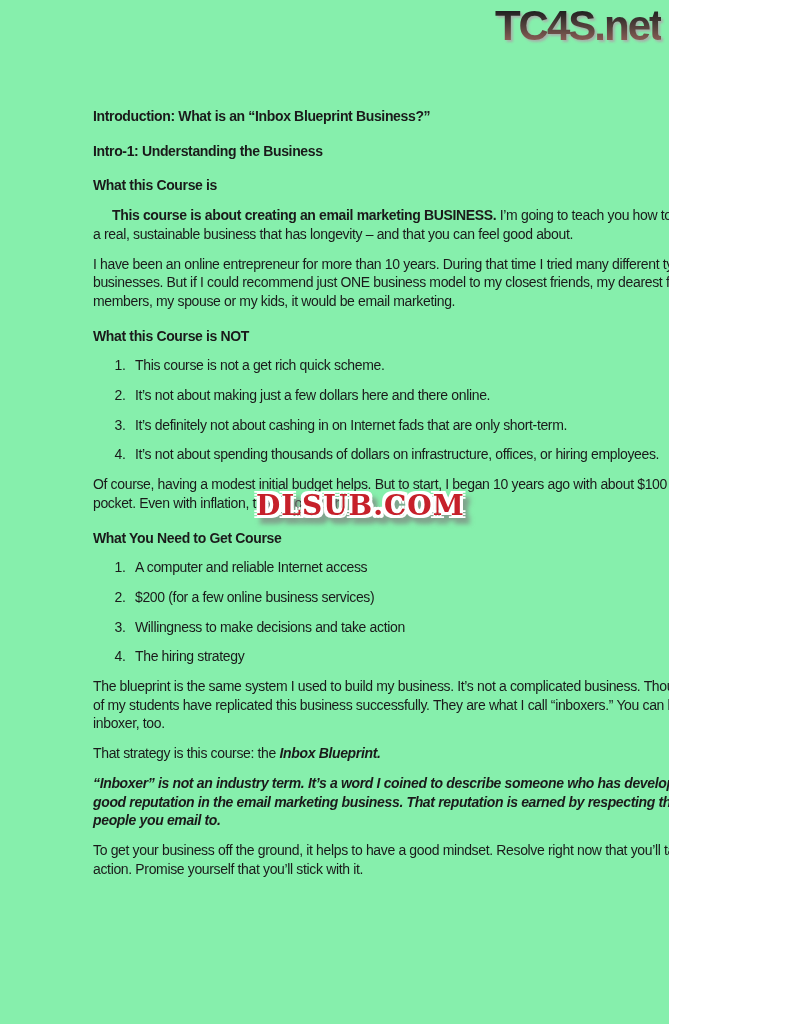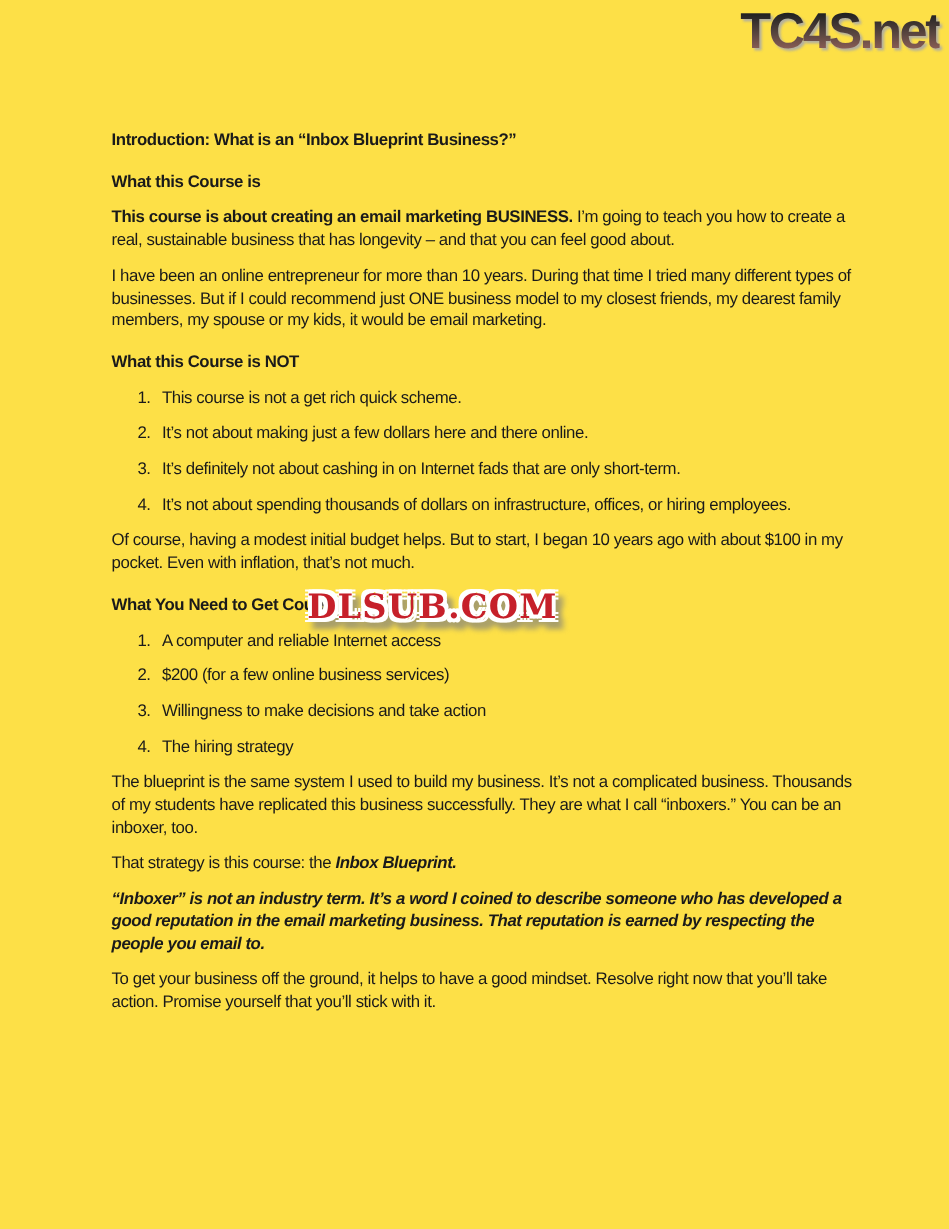--- a/index.html
+++ b/index.html
@@ -1,19 +1,19 @@
 <!DOCTYPE html>
 <html><head>
 <meta charset="utf-8">
 <style>
   html,body{margin:0;padding:0;background:#ffffff;}
   .page{
     position:relative;
-    width:791px;height:1024px;
-    background:#fde047;
+    width:669px;height:1024px;
+    background:#86efac;
     overflow:hidden;
     font-family:"Liberation Sans", sans-serif;
     color:#1a1a1a;
   }
 
   
   .top-logo{
     position:absolute;top:2px;right:8px;
     font-family:"Liberation Sans", sans-serif;
     font-weight:bold;
@@ -26,21 +26,21 @@
     filter:drop-shadow(2px 2px 1px rgba(170,170,170,0.9));
   }
 
   
   .content{
     position:absolute;left:93px;top:91px;width:625px;
     font-size:14px;line-height:18.7px;letter-spacing:-0.35px;
   }
   .content p, .content h2, .content ol{margin:0 0 11px 0;}
   .content h2{font-size:14px;font-weight:bold;margin-top:16px;}
-  .lead-bold{font-weight:bold;}
+  .lead-bold{font-weight:bold;margin-left:19px;}
   .em-bold{font-weight:bold;font-style:italic;}
   .p-bold-italic{font-weight:bold;font-style:italic;}
   ol.doc-list{padding-left:36px;list-style:decimal outside;}
   ol.doc-list li{margin-bottom:11px;padding-left:6px;}
 
   
   .stamp{
     position:absolute;left:256px;top:489px;
     font-family:"DejaVu Serif", serif;
     font-weight:bold;
@@ -72,20 +72,21 @@
 </head>
 <body>
 
 <div class="page">
 
   <div class="top-logo">TC4S.net</div>
 
   <div class="content">
 
     <h2>Introduction: What is an “Inbox Blueprint Business?”</h2>
+    <h2>Intro-1: Understanding the Business</h2>
     <h2>What this Course is</h2>
 
     <p><span class="lead-bold">This course is about creating an email marketing BUSINESS.</span><span> I’m going to teach you how to create a real, sustainable business that has longevity – and that you can feel good about.</span></p>
 
     <p>I have been an online entrepreneur for more than 10 years. During that time I tried many different types of businesses. But if I could recommend just ONE business model to my closest friends, my dearest family members, my spouse or my kids, it would be email marketing.</p>
 
 
     <h2>What this Course is NOT</h2>
 
     <ol class="doc-list">

